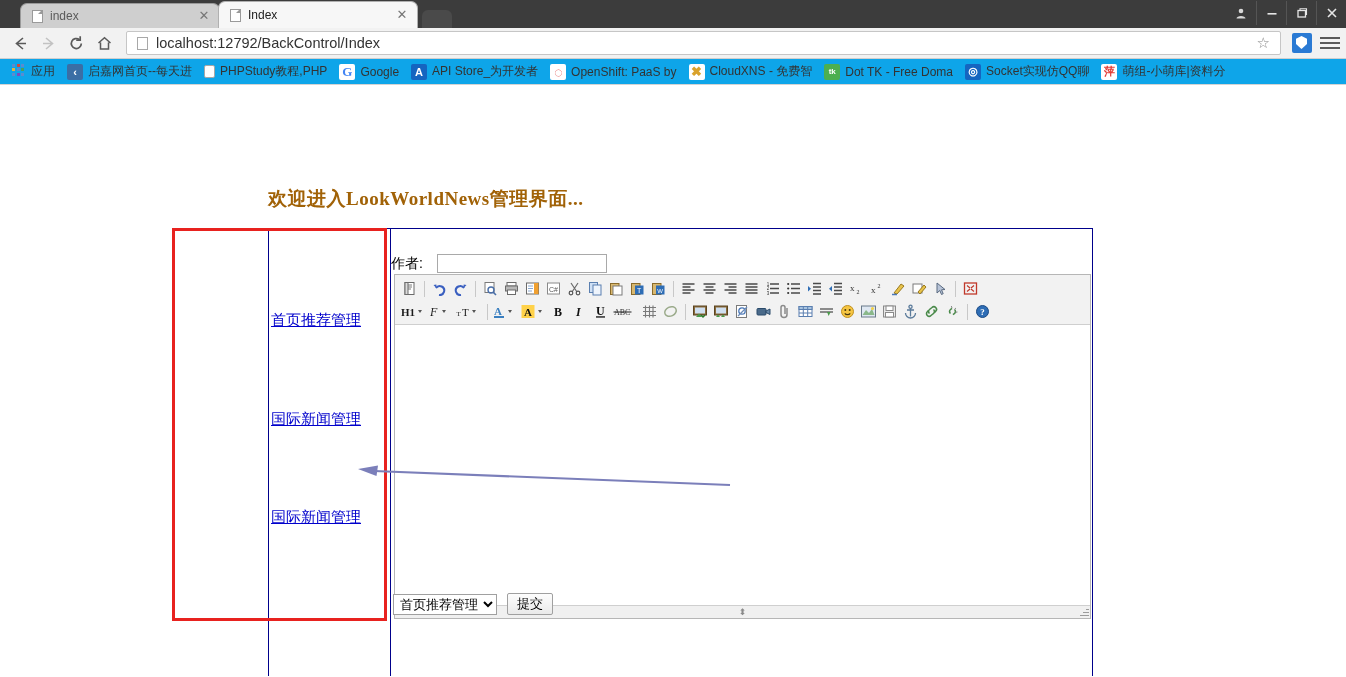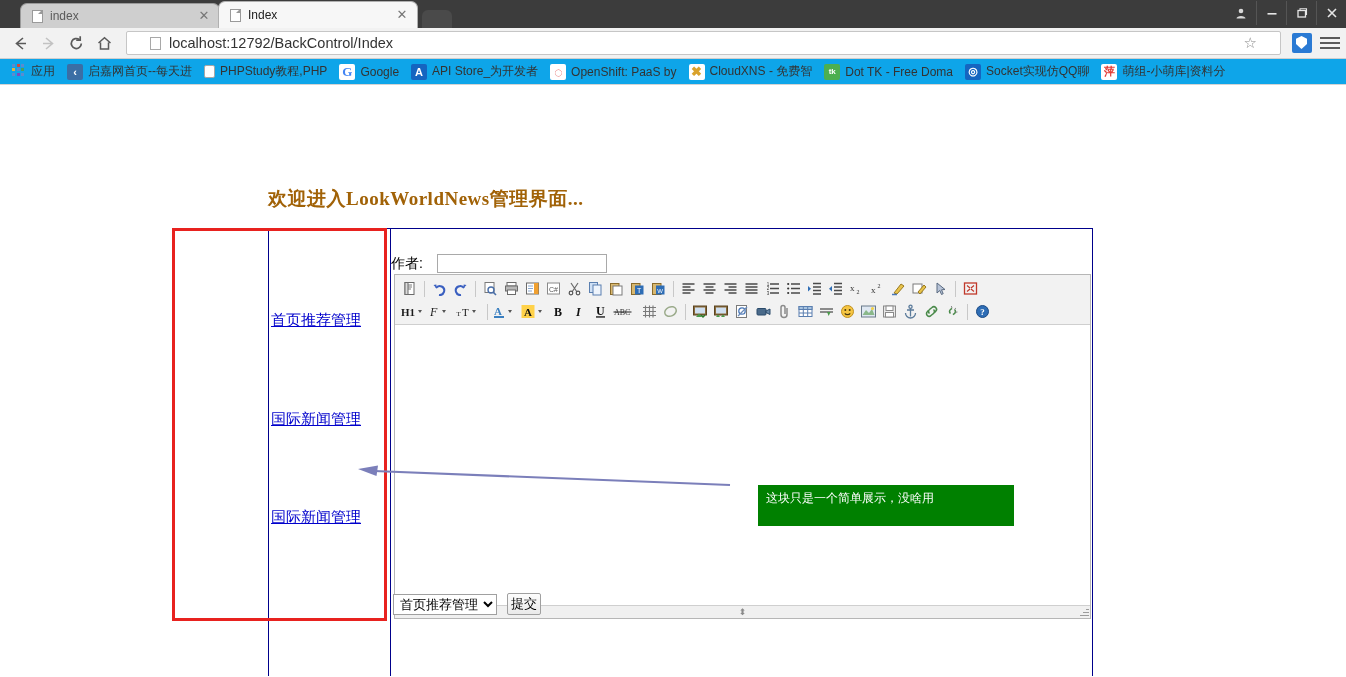--- a/index.html
+++ b/index.html
@@ -119,21 +119,21 @@
   .nav-btn.disabled { color: #bdbdbd; }
   .omnibox {
     flex: 1 1 auto;
     height: 24px;
     background: #fff;
     border: 1px solid #c6c6c6;
     border-radius: 2px;
     display: flex;
     align-items: center;
     margin: 0 6px 0 8px;
-    padding: 0 23px;
+    padding: 0 10px;
   }
   .omni-icon {
     width: 11px; height: 13px;
     border: 1px solid #a8a8a8;
     background: #fff;
     margin-right: 8px;
     flex: 0 0 auto;
   }
   .omni-url {
     font-size: 14.5px;
@@ -400,21 +400,21 @@
     height: 21px;
     font-size: 13px;
     border: 1px solid #a0a0a0;
     background: #fff;
     padding: 0 2px;
     font-family: "Liberation Sans", sans-serif;
   }
   .submit-btn {
     height: 22px;
     font-size: 13px;
-    padding: 0 3px;
+    padding: 0 9px;
     border: 1px solid #a0a0a0;
     background: linear-gradient(#fdfdfd, #eaeaea);
     border-radius: 2px;
     cursor: pointer;
     font-family: "Liberation Sans", sans-serif;
   }
 
   
   .anno-rect {
     position: absolute;
@@ -939,21 +939,20 @@
       <div class="bottom-controls" style="left:2px; top:364px; position:absolute;">
         <select class="category-select">
           <option>首页推荐管理</option>
           <option>国际新闻管理</option>
           <option>国内新闻管理</option>
         </select>
         <button class="submit-btn">提交</button>
       </div>
     </div>
 
-    <div class="green-block">这块只是一个简单展示，没啥用</div>
 
     <div class="anno-rect"></div>
     <svg class="anno-arrow" viewBox="0 0 385 40">
       <path d="M378 28 L22 14" stroke="#7b7fba" stroke-width="2.2" fill="none"></path>
       <path d="M6 12 L26 8.5 L24.5 19 Z" fill="#7b7fba"></path>
     </svg>
   </div>
 </div>
 
 </body></html>

